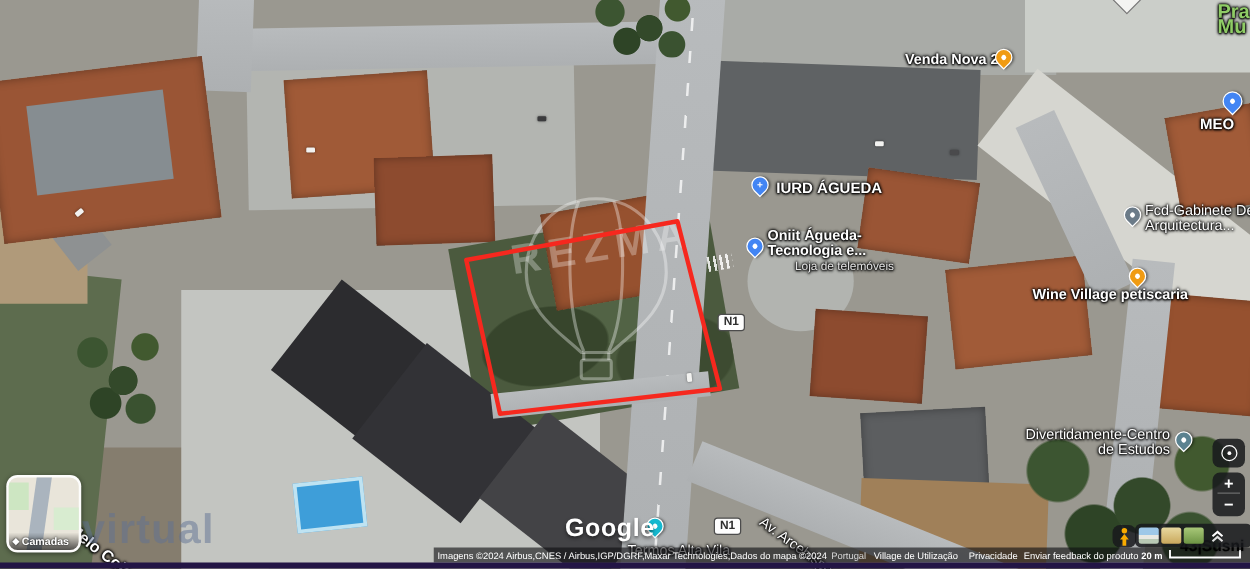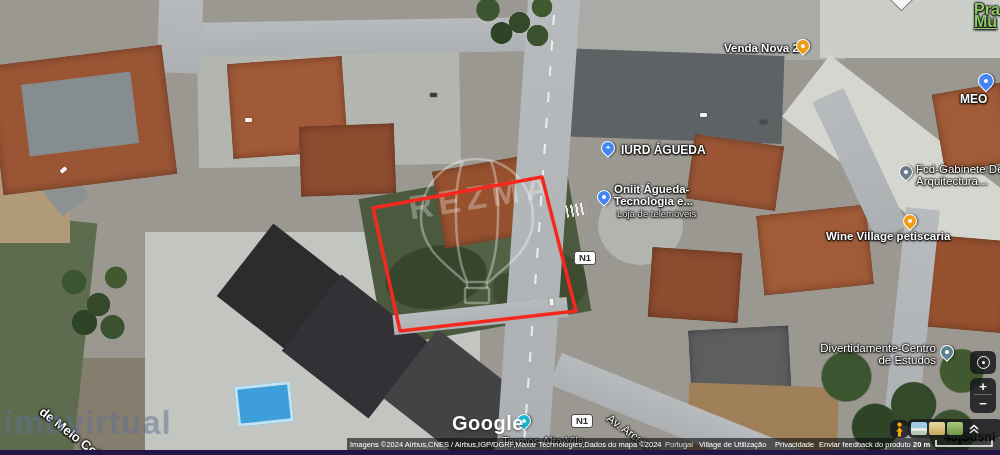--- a/index.html
+++ b/index.html
@@ -137,21 +137,21 @@
       <path d="M52,126 L52,132 M72,126 L72,132"></path>
     </g>
   </svg>
   <div class="wm-balloon-text" style="left:408px;top:178px;">REZMA</div>
 
   <svg class="abs" style="left:0;top:0;z-index:4;" width="1000" height="455" viewBox="0 0 1000 455">
     <polygon points="373,208 542,177 576,311 400,331" fill="none" stroke="#f6281e" stroke-width="3.5" stroke-linejoin="round"></polygon>
   </svg>
 
   <div class="mlabel park" style="left:974px;top:1px;">Pra</div>
-  <div class="mlabel park" style="left:974px;top:13px;text-decoration:underline;">Mu</div>
+  <div class="mlabel park" style="left:974px;top:13px;">Mu</div>
 
   <div class="mlabel" style="left:724px;top:42px;">Venda Nova 25</div>
   <div class="pin" style="left:796px;top:39px;background:#f09b13;">
       <span class="dot"></span>
     </div>
 
   <div class="pin" style="left:978px;top:73px;width:14px;height:14px;background:#4285f4;">
       <span class="dot"></span>
     </div>
   <div class="mlabel" style="left:960px;top:92px;font-size:12px;">MEO</div>
@@ -159,21 +159,21 @@
   <div class="pin" style="left:601px;top:141px;background:#4285f4;">
       <span class="glyph">+</span>
     </div>
   <div class="mlabel" style="left:621px;top:143px;font-size:12px;">IURD ÁGUEDA</div>
 
   <div class="pin" style="left:597px;top:190px;background:#4285f4;">
       <span class="dot"></span>
     </div>
   <div class="mlabel" style="left:614px;top:183px;">Oniit Águeda-</div>
   <div class="mlabel" style="left:614px;top:195px;">Tecnologia e...</div>
-  <div class="mlabel small" style="left:617px;top:208px;">Loja de telemóveis</div>
+  <div class="mlabel small" style="left:636px;top:208px;">Loja de telemóveis</div>
 
   <div class="pin" style="left:899px;top:165px;background:#6b7b88;">
       <span class="dot"></span>
     </div>
   <div class="mlabel" style="left:916px;top:163px;font-weight:500;">Fcd-Gabinete De</div>
   <div class="mlabel" style="left:916px;top:175px;font-weight:500;">Arquitectura...</div>
 
   <div class="pin" style="left:903px;top:214px;background:#f09b13;">
       <span class="dot"></span>
     </div>
@@ -192,20 +192,29 @@
   <div class="mlabel" style="left:46px;top:404px;font-size:13px;transform:rotate(38deg);transform-origin:left top;">de Melo Colo</div>
 
   <div class="pin" style="left:517px;top:414px;background:#15b8cf;">
       <span class="dot"></span>
     </div>
   <div class="mlabel" style="left:502px;top:435px;font-weight:500;">Termos Alta Vila</div>
 
   <div class="wm-site" style="left:4px;top:404px;">imovirtual</div>
   <div class="wm-right" style="left:944px;top:430px;">43|Susni</div>
 
+  <div class="layersbox abs">
+    <div class="thumb-road"></div>
+    <div class="thumb-green1"></div>
+    <div class="thumb-green2"></div>
+    <div class="lbl">
+        <span style="font-size:7px;">◆</span>
+        <span>Camadas</span>
+      </div>
+  </div>
 
   <div class="ctl" style="left:970px;top:351px;width:26px;height:23px;">
     <span class="loc-glyph"></span>
   </div>
 
   <div class="ctl" style="left:970px;top:378px;width:26px;height:35px;">
     <button class="zbtn">+</button>
     <div class="zdiv"></div>
     <button class="zbtn">−</button>
   </div>

